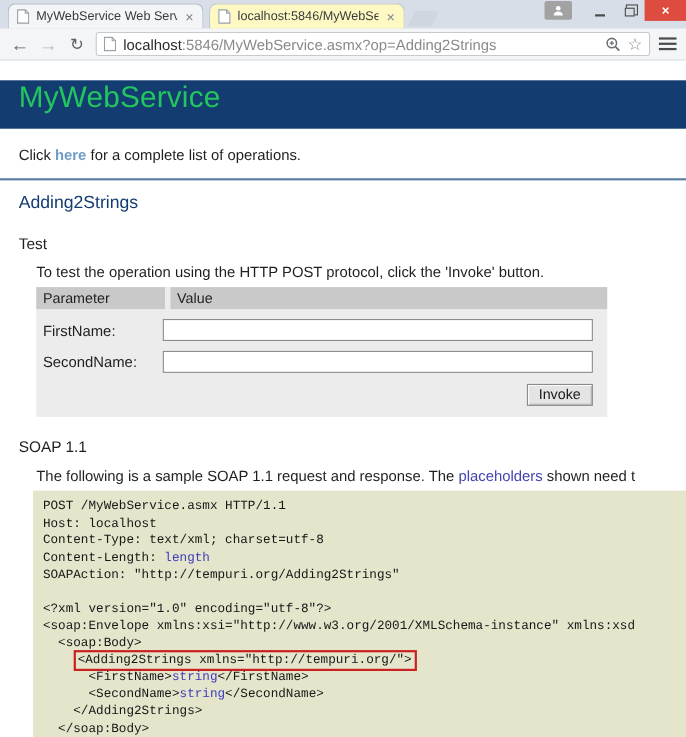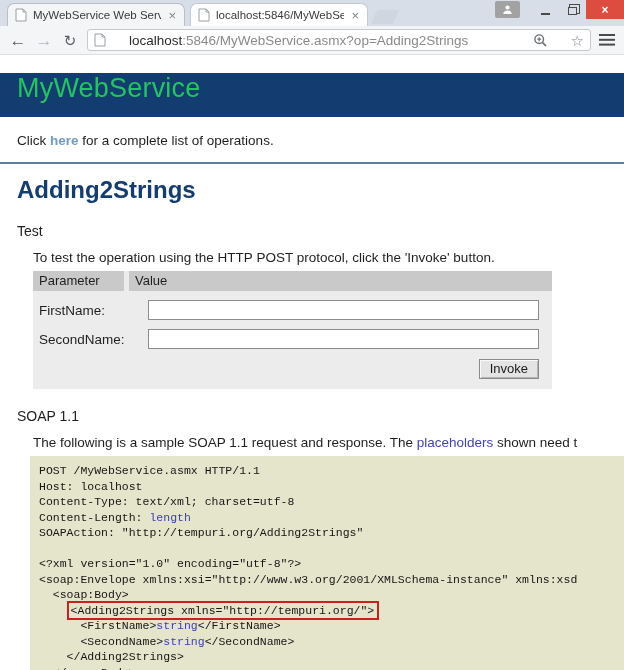--- a/index.html
+++ b/index.html
@@ -4,21 +4,21 @@
 <style>
   *{box-sizing:border-box;margin:0;padding:0}
   html,body{width:624px;height:670px;overflow:hidden}
   body{font-family:"Liberation Sans",sans-serif;background:#fff;position:relative}
 
   
   .tabstrip{height:26px;background:#d8dee7;position:relative;display:flex;align-items:flex-end;padding-left:7px}
   .tab{display:flex;align-items:center;gap:6px;height:23px;width:178px;padding:0 7px;
        border-radius:7px 7px 0 0;font-size:11.5px;color:#3a3a3a;position:relative}
   .tab.active{background:#f4f5f7;border:1px solid #b8bfc8;border-bottom:none;z-index:2}
-  .tab.inactive{background:#ffffff;border:1px solid #c4cad3;border-bottom:none;margin-left:5px}
+  .tab.inactive{background:#fef9c3;border:1px solid #c4cad3;border-bottom:none;margin-left:5px}
   .tab-title{flex:1;white-space:nowrap;overflow:hidden}
   .tab-close{color:#7e848c;font-size:13px;line-height:1;padding:0 1px;cursor:default}
   .newtab{width:22px;height:14px;background:#cfd6df;margin:0 0 2px 6px;transform:skewX(-25deg);border-radius:2px}
 
   .doc-icon{flex:0 0 auto;display:inline-flex}
 
   .wincontrols{position:absolute;top:0;right:0;display:flex;align-items:flex-start;z-index:5}
   .profile-btn{width:25px;height:17px;background:#a2a2a2;border-radius:2px;margin:1px 12px 0 0;
                display:flex;align-items:center;justify-content:center}
   .ctrl{width:27px;height:19px;display:flex;align-items:center;justify-content:center}
@@ -28,44 +28,44 @@
                         border:1px solid #4a4a4a;z-index:-1}
   .close-btn{width:38px;height:19px;background:#dd4c3f;color:#fff;font-size:12px;font-weight:bold;
              display:flex;align-items:center;justify-content:center}
 
   .toolbar{height:29px;background:#f4f5f7;display:flex;align-items:center;padding:0 9px;gap:8px;
            border-bottom:1px solid #dcdfe3}
   .navicon{font-size:17px;line-height:1;color:#5c6166;width:18px;text-align:center}
   .navicon.disabled{color:#b4b9c0}
   .reload{font-size:15px}
   .addressbar{flex:1;height:22px;background:#fff;border:1px solid #c6c9ce;border-radius:3px;
-              display:flex;align-items:center;padding:0 6px;gap:23px;min-width:0}
+              display:flex;align-items:center;padding:0 6px;gap:6px;min-width:0}
   .url{font-size:13.5px;white-space:nowrap;overflow:hidden;flex:1;min-width:0}
   .url .host{color:#2b2b2b}
   .url .path{color:#8a8a8a}
   .star{font-size:15px;color:#81878f;line-height:1}
   .menu-icon{position:relative;width:16px;height:12px;flex:0 0 auto}
   .menu-icon i{position:absolute;left:0;top:0;width:16px;height:2.4px;background:#4a4a4a;
                box-shadow:0 4.8px 0 #4a4a4a,0 9.6px 0 #4a4a4a}
 
   
   .banner{margin-top:18px;height:44px;background:#133d70;color:#22c55e;display:flex;
           padding-left:17px;font-size:27px;letter-spacing:.2px}
   .intro{margin:16px 0 0 17px;font-size:13.5px;color:#1f1f1f}
   .intro a{color:#6f9bc6;font-weight:bold;cursor:pointer}
   .rule{margin-top:14px;height:2px;background:#5b80a5}
-  h2.op{margin:12px 0 0 17px;font-size:24px;font-weight:bold;color:#133d70}
+  h2.op{margin:12px 0 0 17px;font-size:16px;font-weight:normal;color:#133d70}
   h3.sec{margin:19px 0 0 17px;font-size:14px;font-weight:normal;color:#1f1f1f}
   p.indent{margin:11px 0 0 33px;font-size:13.5px;color:#1f1f1f;white-space:nowrap;overflow:hidden}
   .ph-link{color:#4343b0}
 
   .ttable{margin:6px 0 0 33px;width:519px;background:#ececec;padding-bottom:2px}
   .thead{display:flex;gap:5px}
   .th{background:#c9c9c9;font-size:13px;color:#1f1f1f;padding:2px 0 3px 6px}
-  .th.param{width:91px}
+  .th.param{width:117px}
   .th.value{flex:1}
   .trow{display:flex;align-items:center;margin-top:9px}
   .trow label{width:115px;padding-left:6px;font-size:13.5px;color:#1f1f1f}
   .trow input{flex:1;margin-right:13px;height:20px;border:1px solid #8c8c8c;background:#fff;
               font-size:12px;padding:0 3px;font-family:inherit}
   .tfoot{display:flex;justify-content:flex-end;padding:10px 13px 8px 0}
   button.invoke{font-family:inherit;font-size:13px;color:#1a1a1a;background:#e4e4e4;
                 border:1px solid #8a8a8a;box-shadow:inset 1px 1px 0 #f9f9f9,inset -1px -1px 0 #b5b5b5;
                 padding:1px 10px 2px;cursor:default}
 

